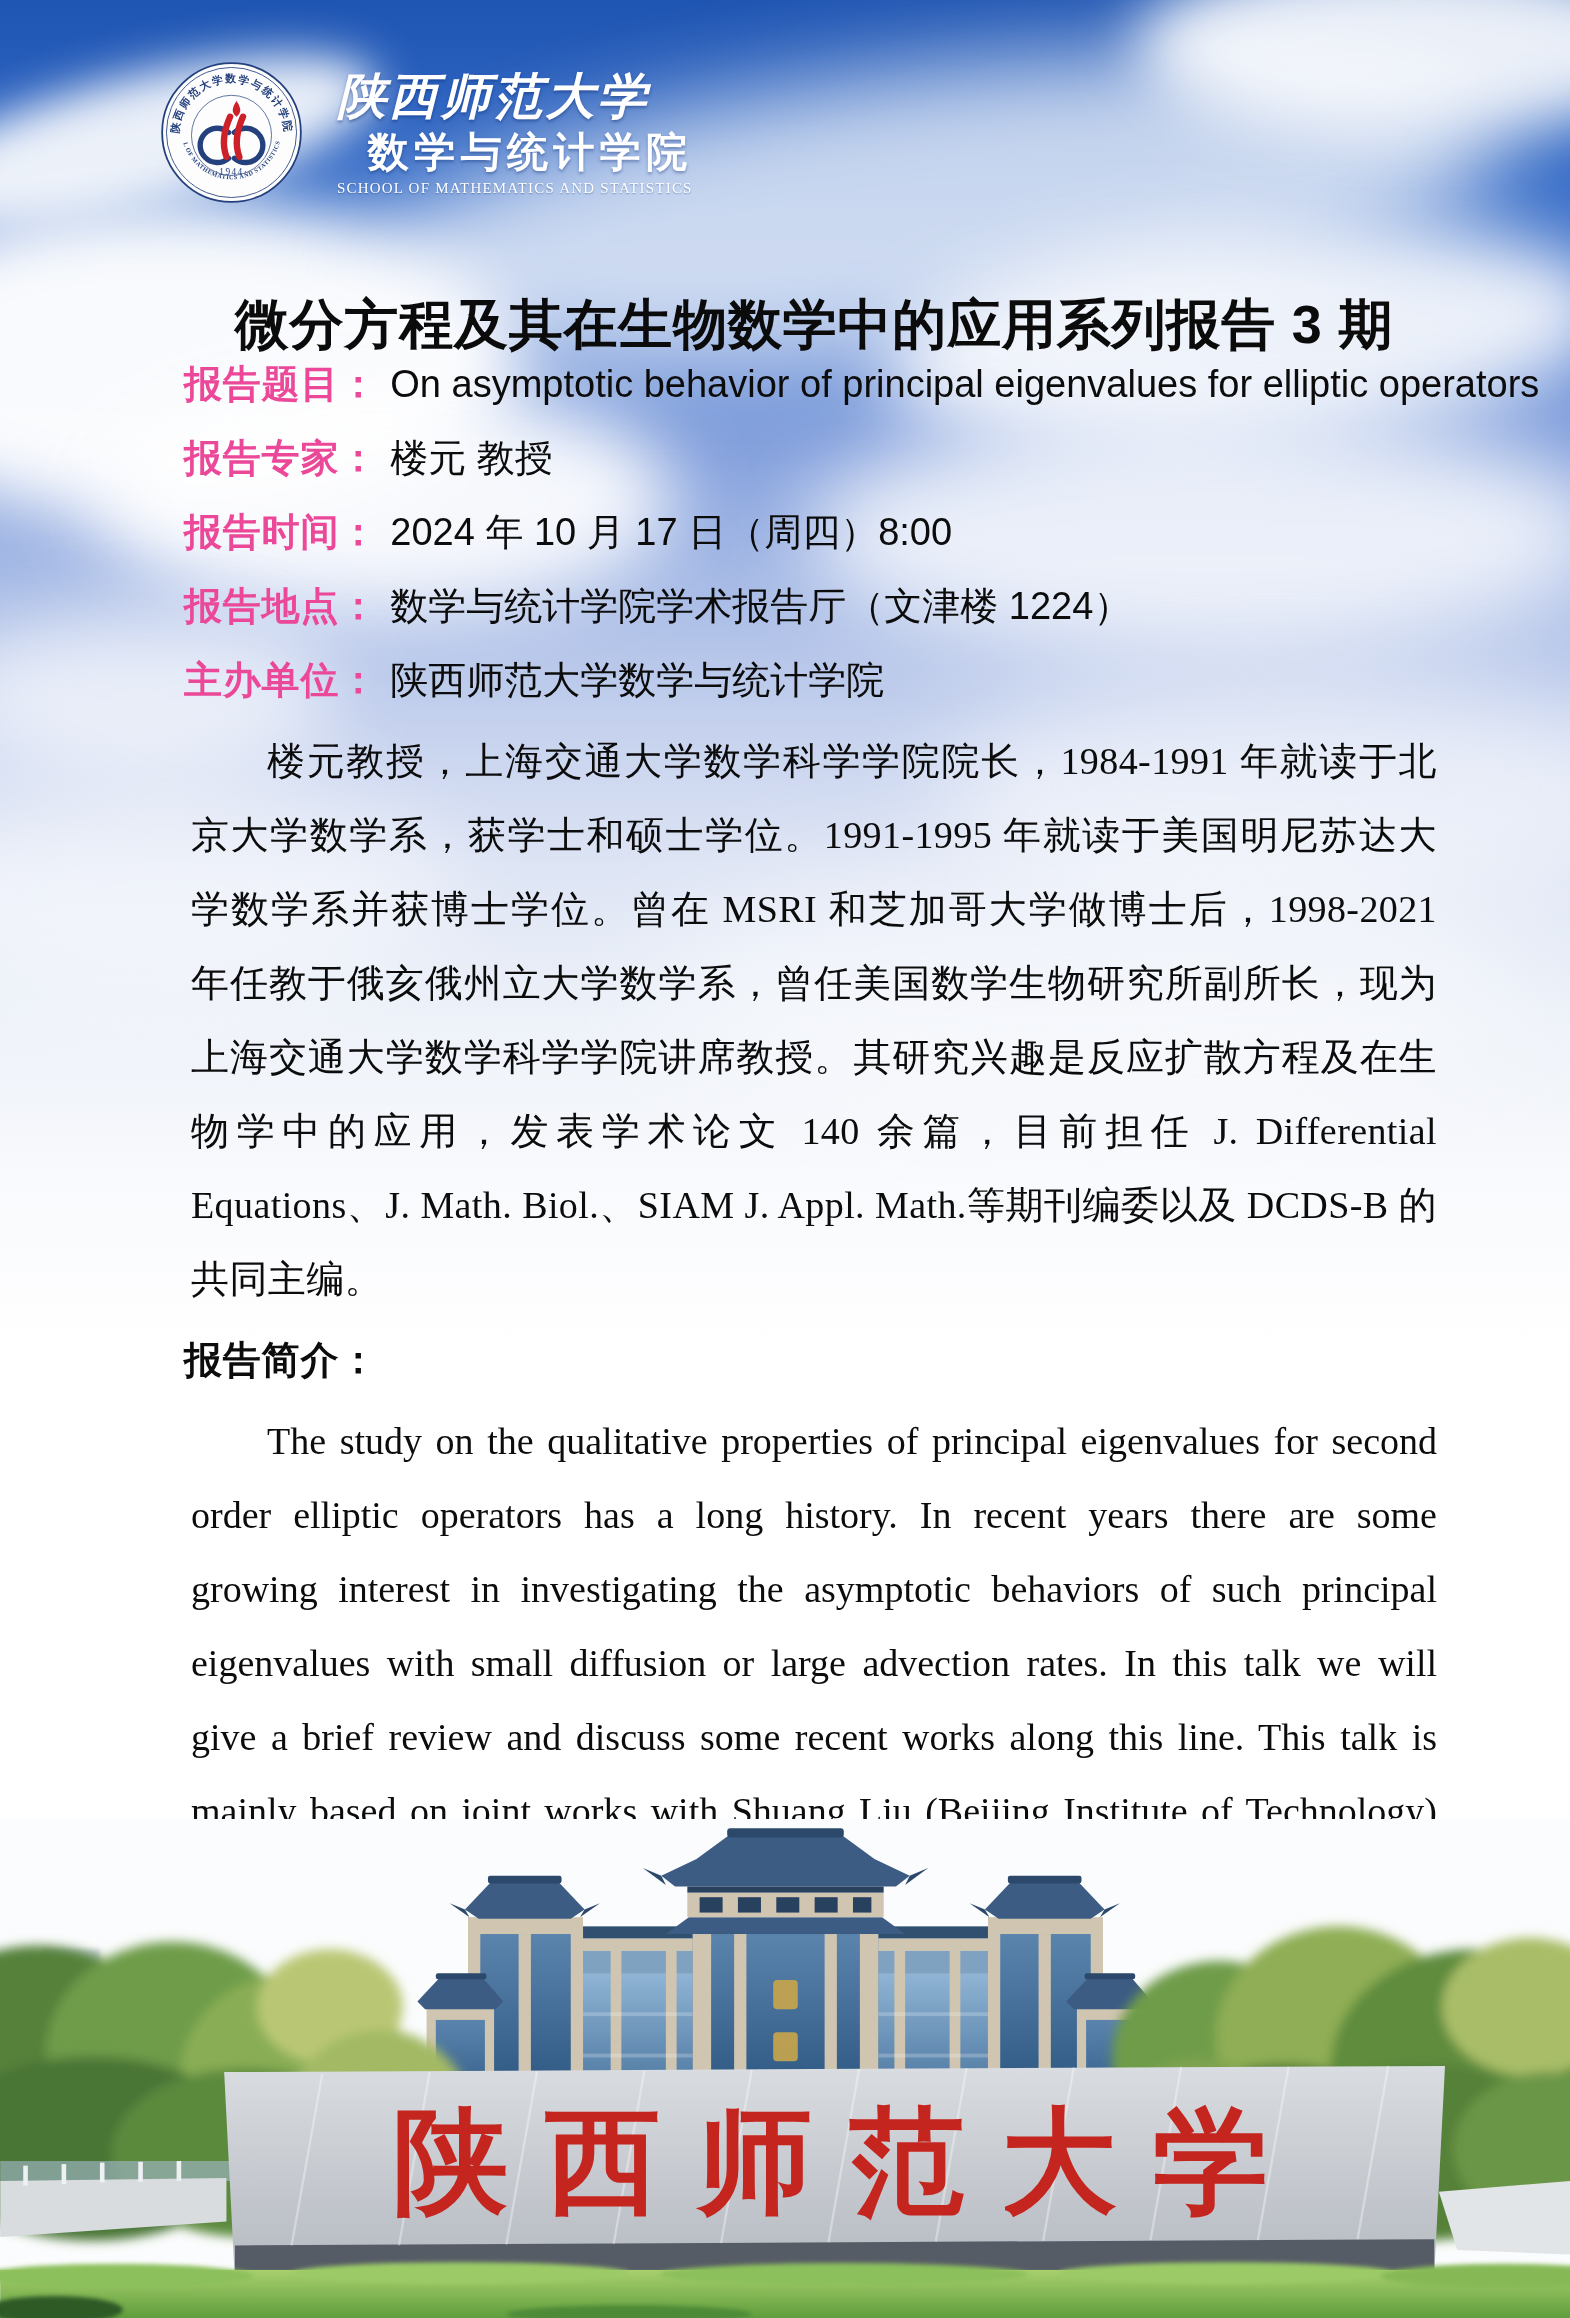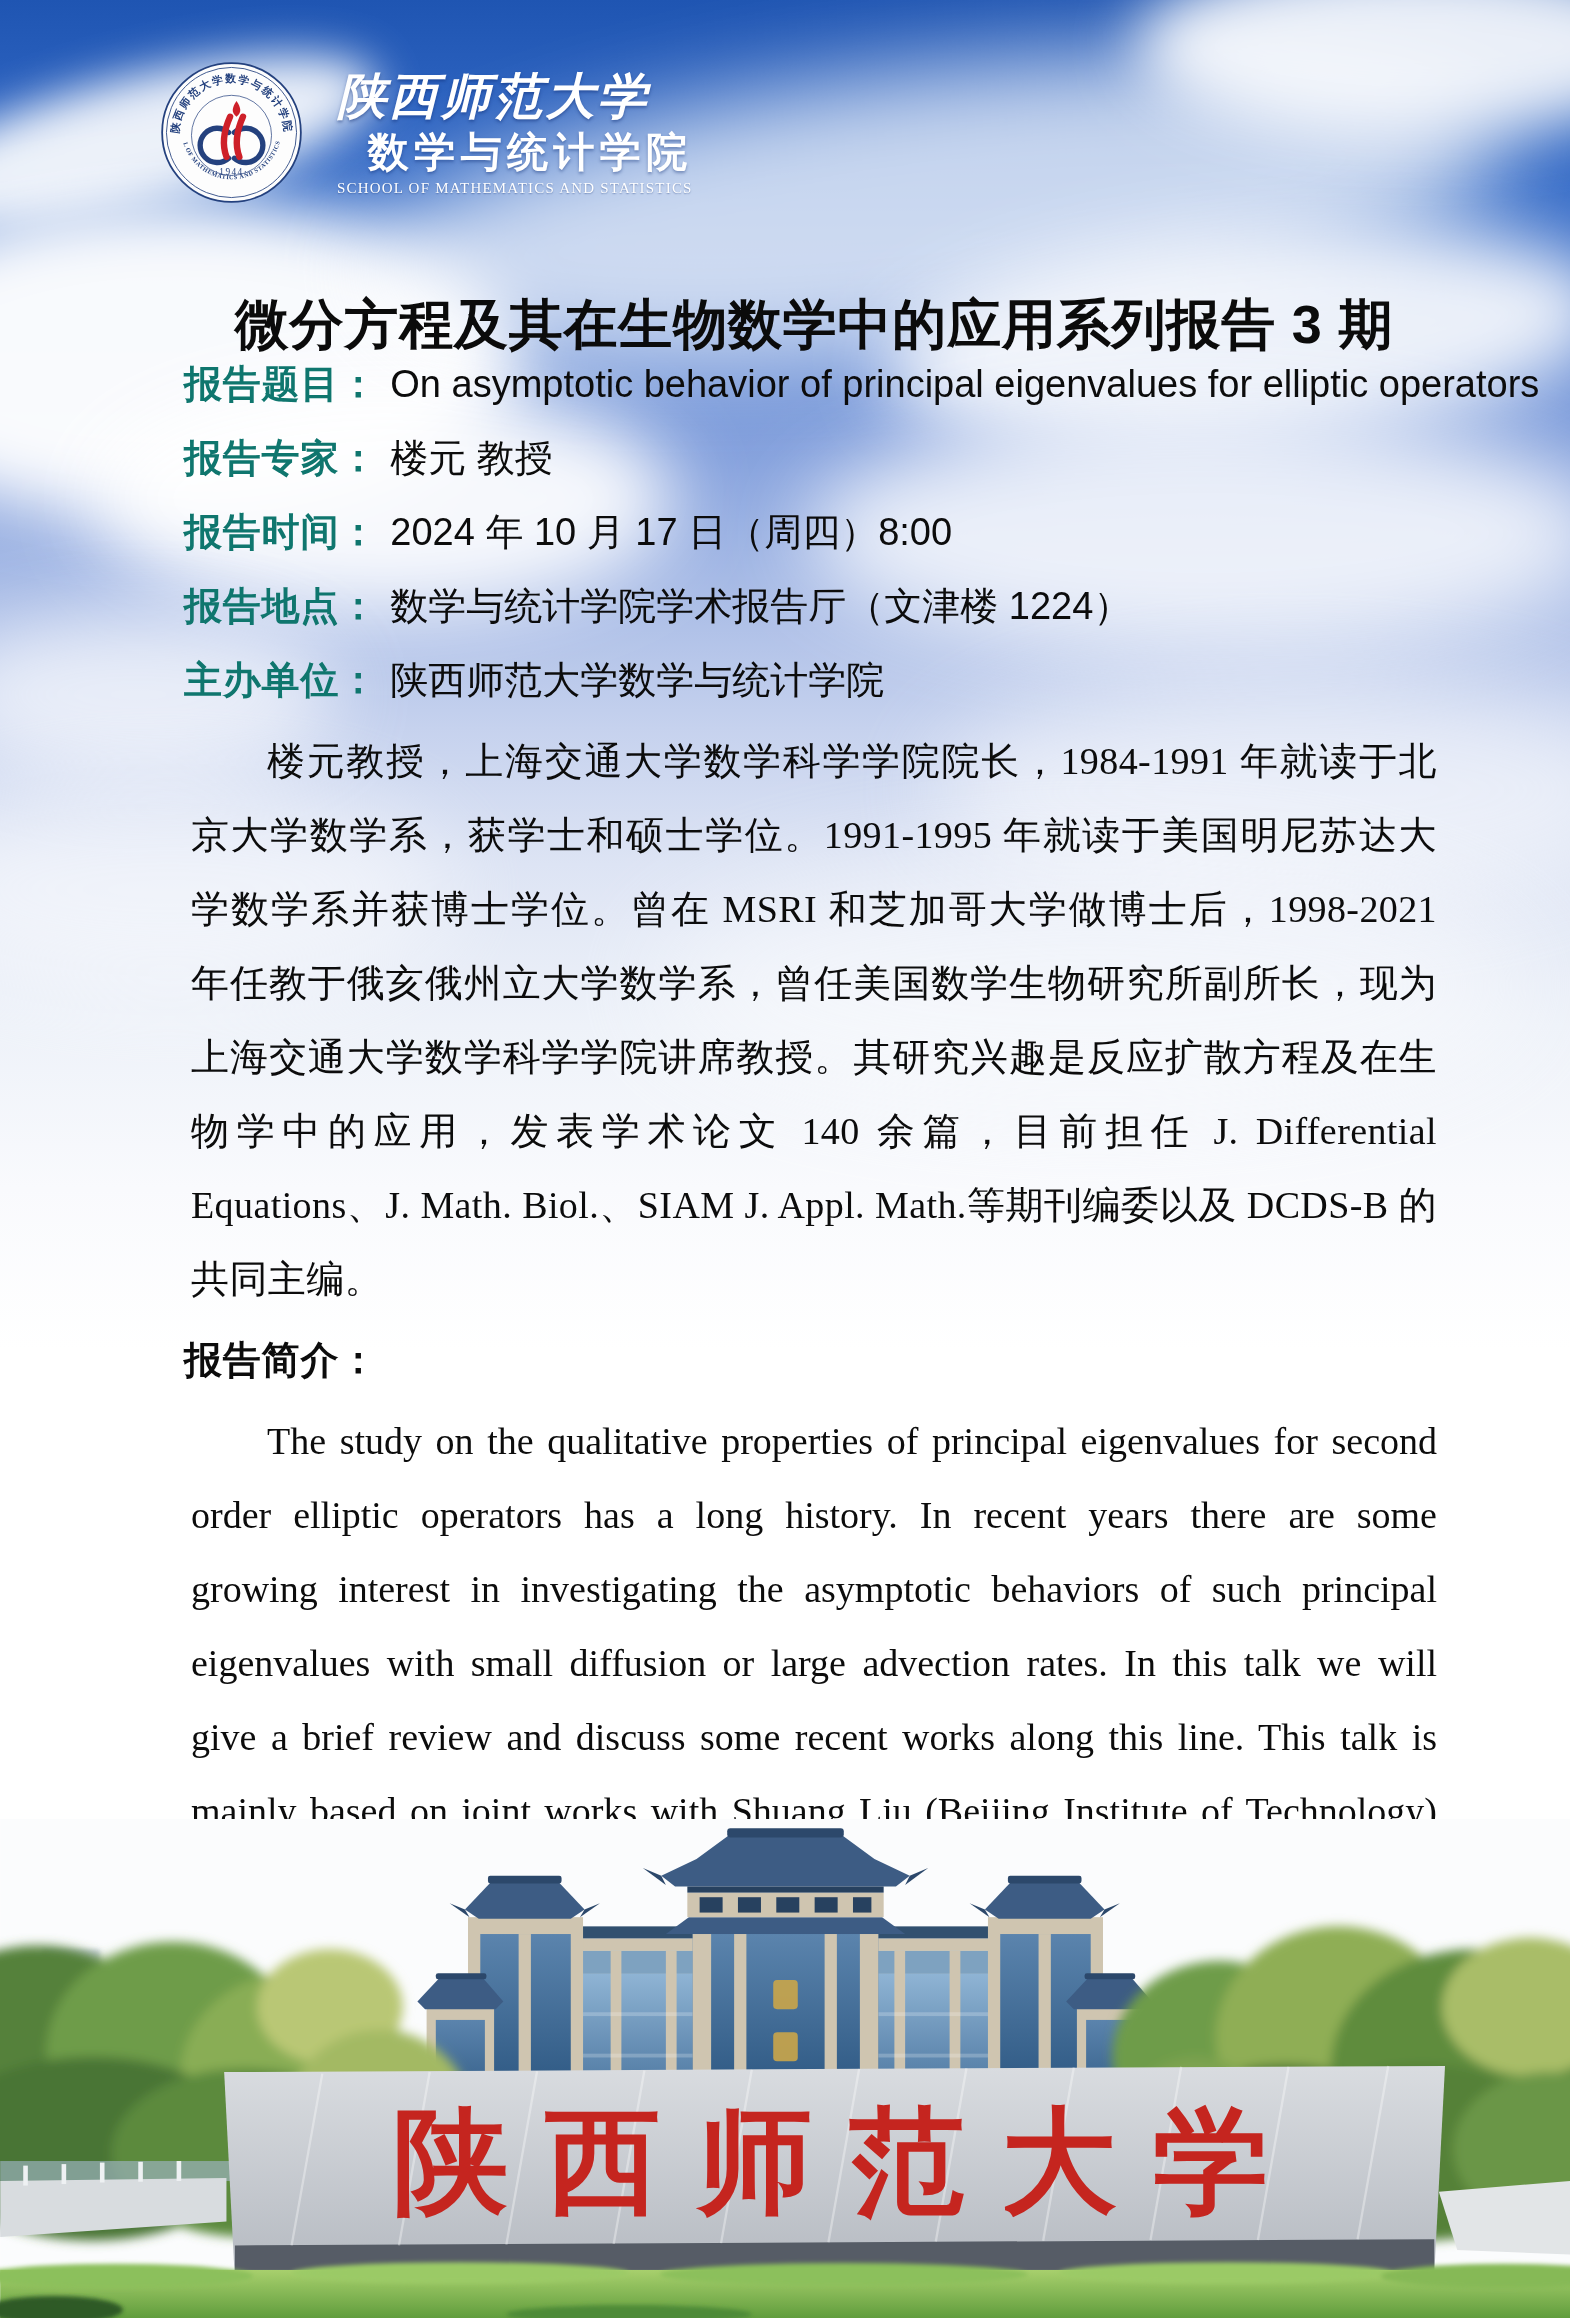--- a/index.html
+++ b/index.html
@@ -41,21 +41,21 @@
     position:absolute;left:184px;right:127px;top:258px;
     text-align:center;font-family:"Liberation Sans","DejaVu Sans",sans-serif;
     font-weight:700;font-size:54px;line-height:49px;color:#0b0b0b;letter-spacing:0.8px;margin-top:42px;
   }
   .body-text{
     position:absolute;left:184px;right:127px;top:347px;
     font-size:38px;line-height:74px;
   }
   .row{white-space:nowrap;}
   .lbl{
-    font-family:"Liberation Sans","DejaVu Sans",sans-serif;font-weight:700;color:#0f766e;
+    font-family:"Liberation Sans","DejaVu Sans",sans-serif;font-weight:700;color:#ec4899;
     margin-right:12.3px;letter-spacing:0.8px;
   }
   .val{font-family:Liberation Sans, sans-serif;}
   .heading{
     font-family:"Liberation Sans","DejaVu Sans",sans-serif;font-weight:700;
     letter-spacing:0.8px;white-space:nowrap;
   }
   .para{margin:7px;text-align:justify;text-indent:2em;}
   .para.zh{letter-spacing:0.4px;}
   .para.en{word-spacing:2.3px;}

